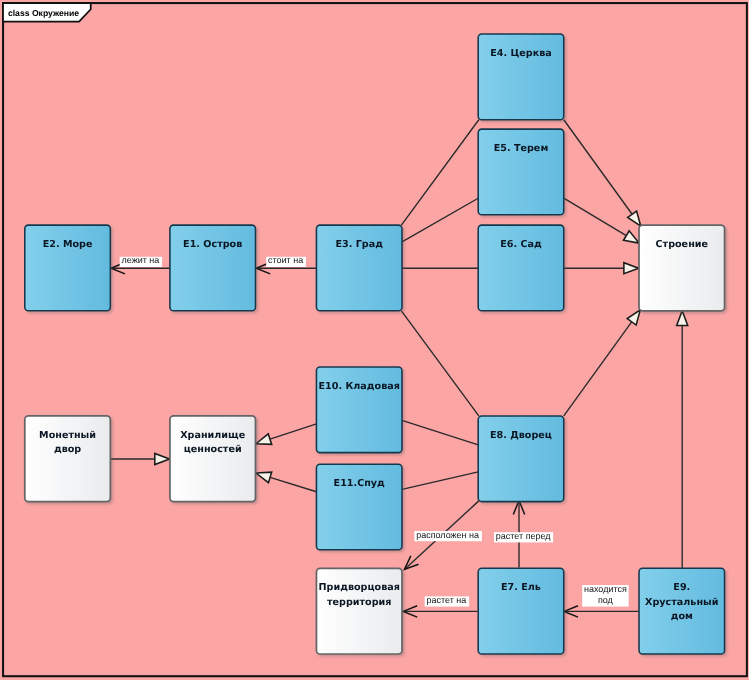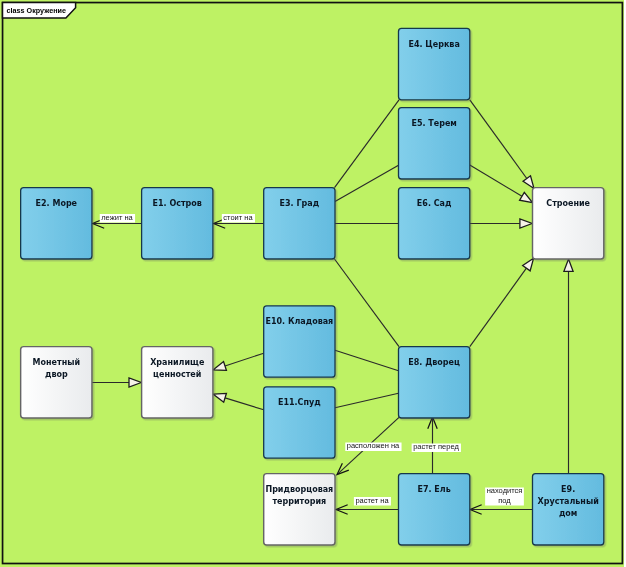--- a/index.html
+++ b/index.html
@@ -1,17 +1,17 @@
 <!DOCTYPE html>
 <html><head>
 <meta charset="utf-8">
 <style>
   html,body{margin:0;padding:0;background:#ffffff;}
   body{width:626px;height:567px;overflow:hidden;font-family:"DejaVu Sans",sans-serif;}
-  #stage{position:relative;width:624px;height:567px;background:#bef264;}
+  #stage{position:relative;width:624px;height:567px;background:#fca5a5;}
   svg#canvas{position:absolute;left:0;top:0;}
   .nodeLabel{font-family:"DejaVu Sans",sans-serif;font-size:8px;font-weight:bold;fill:#0b1724;text-anchor:middle;}
   .edgeLabel{font-family:"Liberation Sans",sans-serif;font-size:7.5px;fill:#151515;text-anchor:middle;}
   .frameLabel{font-family:"Liberation Sans",sans-serif;font-size:7.2px;font-weight:bold;fill:#000;}
 </style>
 </head>
 <body>
 
 <div id="stage">
   <svg id="canvas" width="626" height="567" viewBox="0 0 626 567">

